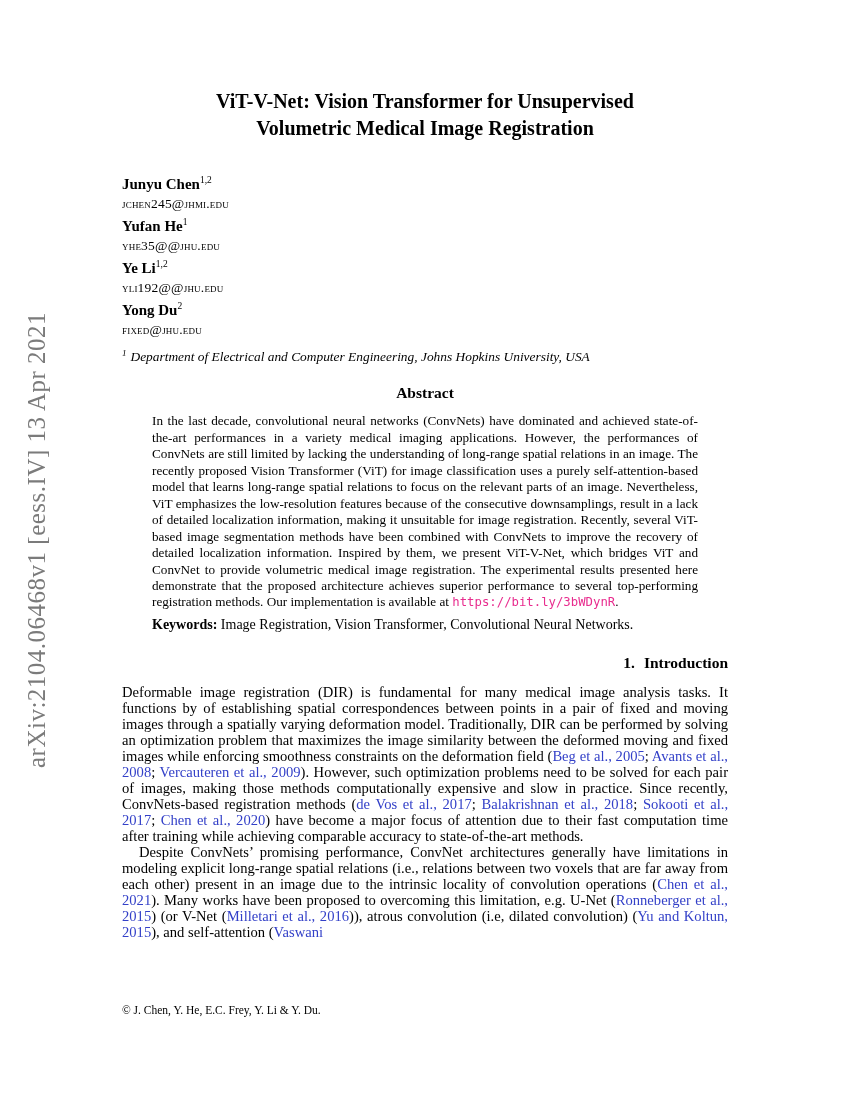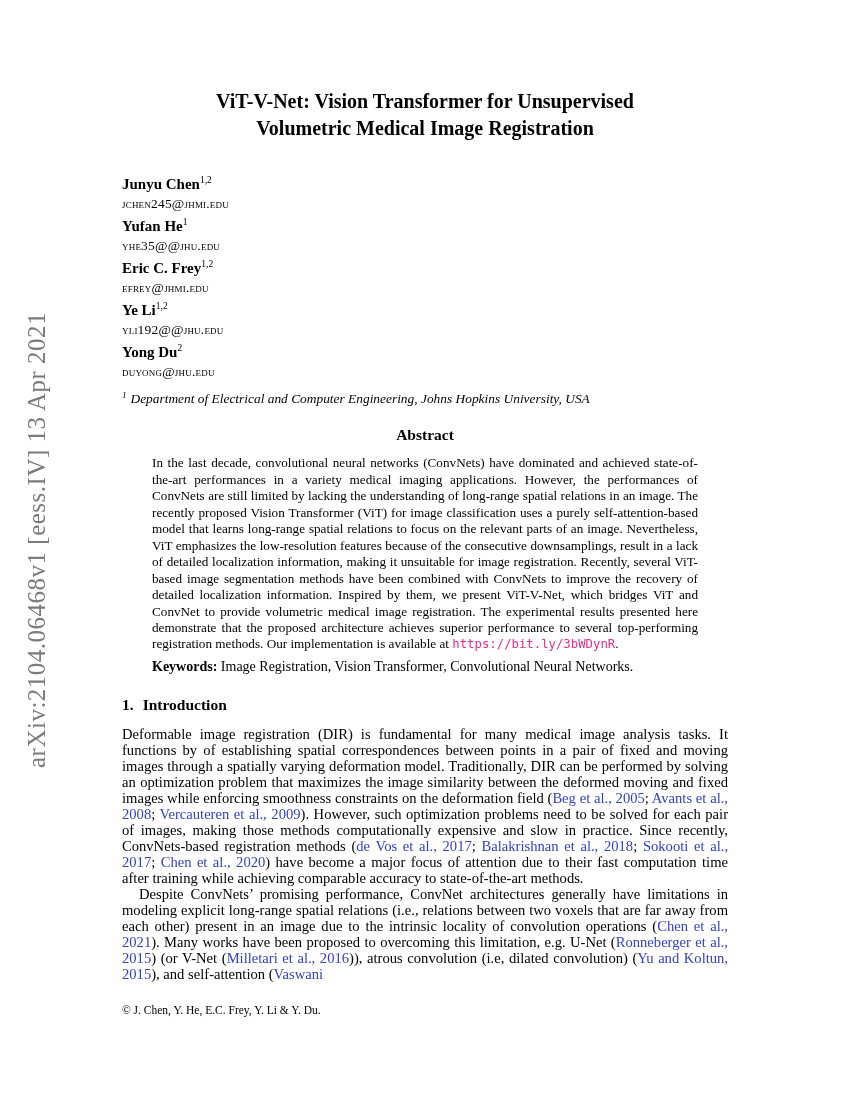--- a/index.html
+++ b/index.html
@@ -26,21 +26,21 @@
   .author-name{font-weight:bold;font-size:15px;}
   .author-name sup{font-size:9.5px;font-weight:normal;}
   .author-email{font-variant:small-caps;font-size:13.5px;letter-spacing:.2px;}
   .affils{margin-top:4px;}
   .affil{font-style:italic;font-size:13.4px;line-height:20px;}
   .affil sup{font-size:9px;margin-right:4px;}
   .abstract-heading{text-align:center;font-size:15.5px;font-weight:bold;margin:17px 0 11px 0;}
   .abstract-body{width:546px;margin:0 auto;text-align:justify;font-size:13.2px;line-height:16.45px;}
   .keywords{width:546px;margin:6px auto 0 auto;font-size:14px;line-height:16.45px;}
   .kw-label{font-weight:bold;}
-  .section-heading{font-size:15.5px;font-weight:bold;margin:21px 0 12px 0;}
+  .section-heading{font-size:15.5px;font-weight:bold;margin:21px 0 12px 0;text-align:right;}
   .sec-num{margin-right:9px;}
   .body-par{margin:0;text-align:justify;font-size:14.6px;line-height:16px;}
   .body-par.indent{text-indent:17px;}
   .cite{color:var(--cite);cursor:pointer;}
   .url{font-family:"DejaVu Sans Mono", monospace;color:var(--url);font-size:12.3px;cursor:pointer;}
   .footer{position:absolute;left:122px;top:1004px;font-size:11.5px;}
 </style>
 </head>
 <body>
 
@@ -58,30 +58,26 @@
     <div class="authors">
         <div class="author-row">
           <span class="author-name">Junyu Chen<sup>1,2</sup></span>
           <span class="author-email">jchen245@jhmi.edu</span>
         </div>
         <div class="author-row">
           <span class="author-name">Yufan He<sup>1</sup></span>
           <span class="author-email">yhe35@@jhu.edu</span>
         </div>
         <div class="author-row">
-          <span class="author-name">Eric C. Frey<sup>1,2</sup></span>
-          <span class="author-email">efrey@jhmi.edu</span>
-        </div>
-        <div class="author-row">
           <span class="author-name">Ye Li<sup>1,2</sup></span>
           <span class="author-email">yli192@@jhu.edu</span>
         </div>
         <div class="author-row">
           <span class="author-name">Yong Du<sup>2</sup></span>
-          <span class="author-email">duyong@jhu.edu</span>
+          <span class="author-email">fixed@jhu.edu</span>
         </div>
       </div>
 
     <div class="affils">
         <div class="affil"><sup>1</sup><span>Department of Electrical and Computer Engineering, Johns Hopkins University, USA</span></div>
       </div>
 
     <h2 class="abstract-heading">Abstract</h2>
 
     <p class="abstract-body"><span>In the last decade, convolutional neural networks (ConvNets) have dominated and achieved state-of-the-art performances in a variety medical imaging applications. However, the performances of ConvNets are still limited by lacking the understanding of long-range spatial relations in an image. The recently proposed Vision Transformer (ViT) for image classification uses a purely self-attention-based model that learns long-range spatial relations to focus on the relevant parts of an image. Nevertheless, ViT emphasizes the low-resolution features because of the consecutive downsamplings, result in a lack of detailed localization information, making it unsuitable for image registration. Recently, several ViT-based image segmentation methods have been combined with ConvNets to improve the recovery of detailed localization information. Inspired by them, we present ViT-V-Net, which bridges ViT and ConvNet to provide volumetric medical image registration. The experimental results presented here demonstrate that the proposed architecture achieves superior performance to several top-performing registration methods. Our implementation is available at </span><span class="url">https://bit.ly/3bWDynR</span><span>.</span></p>

